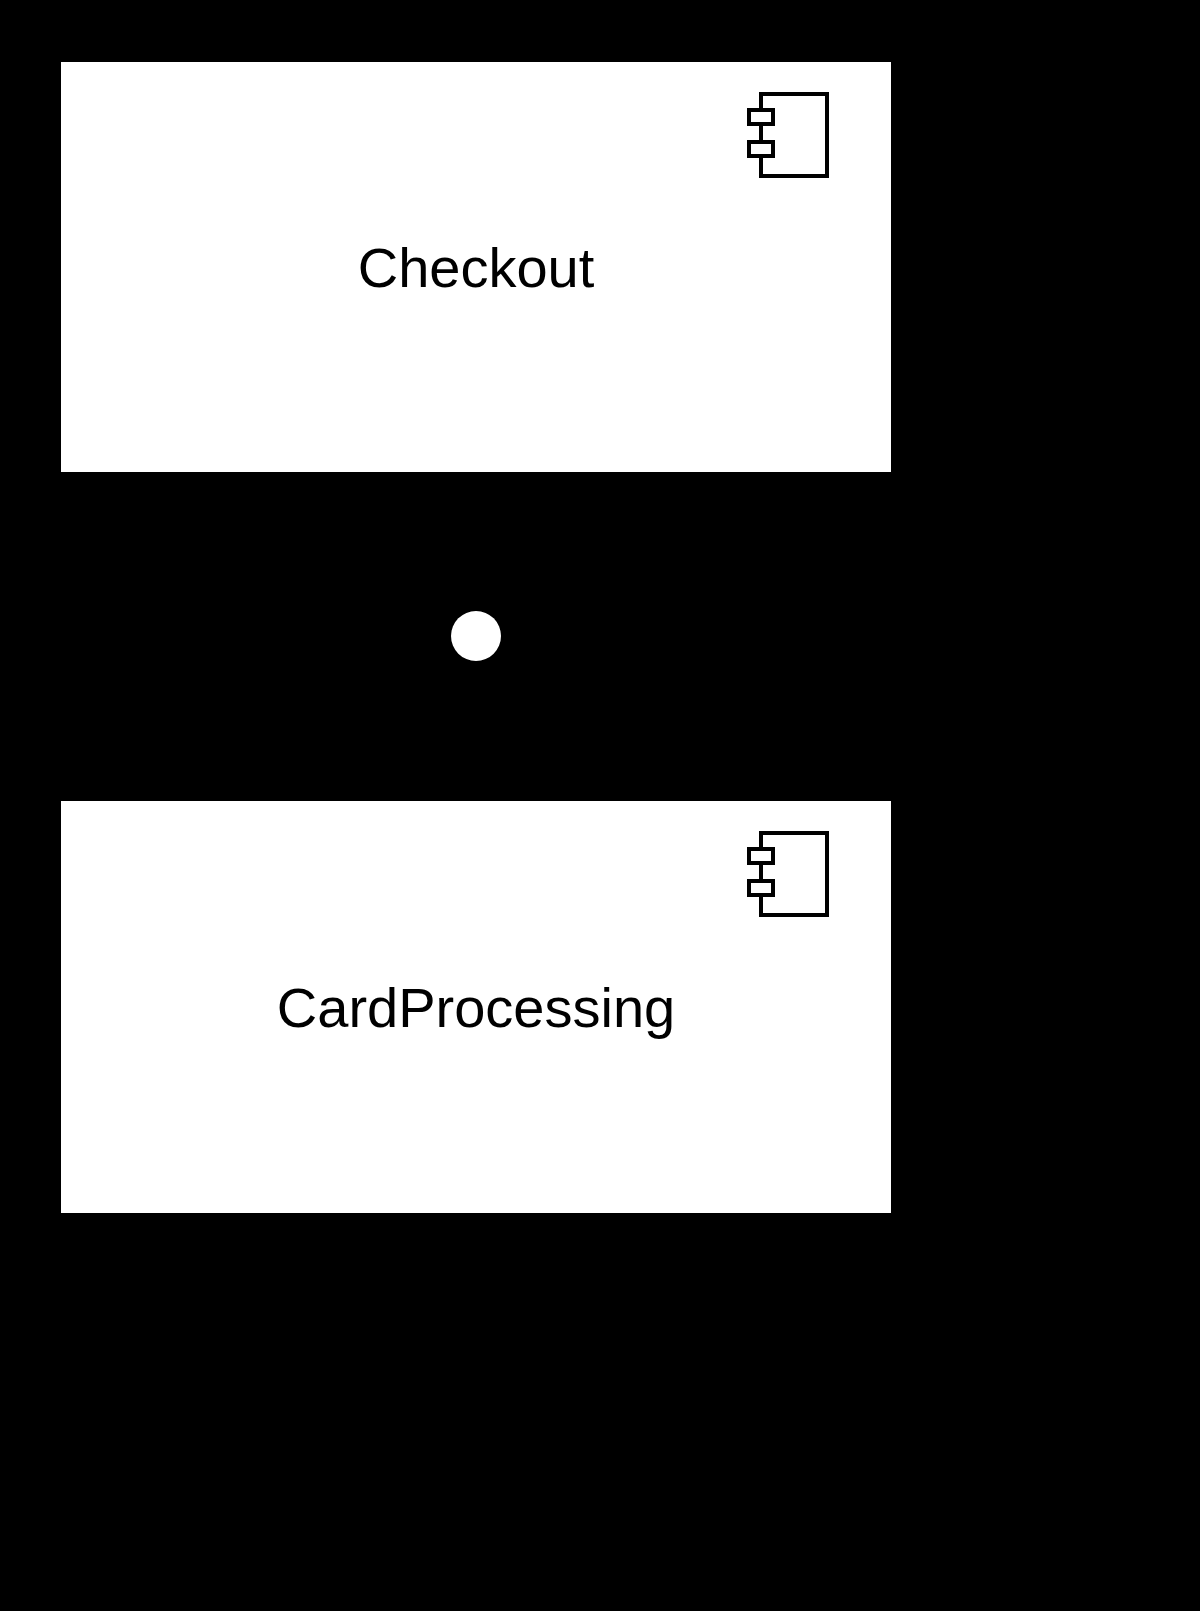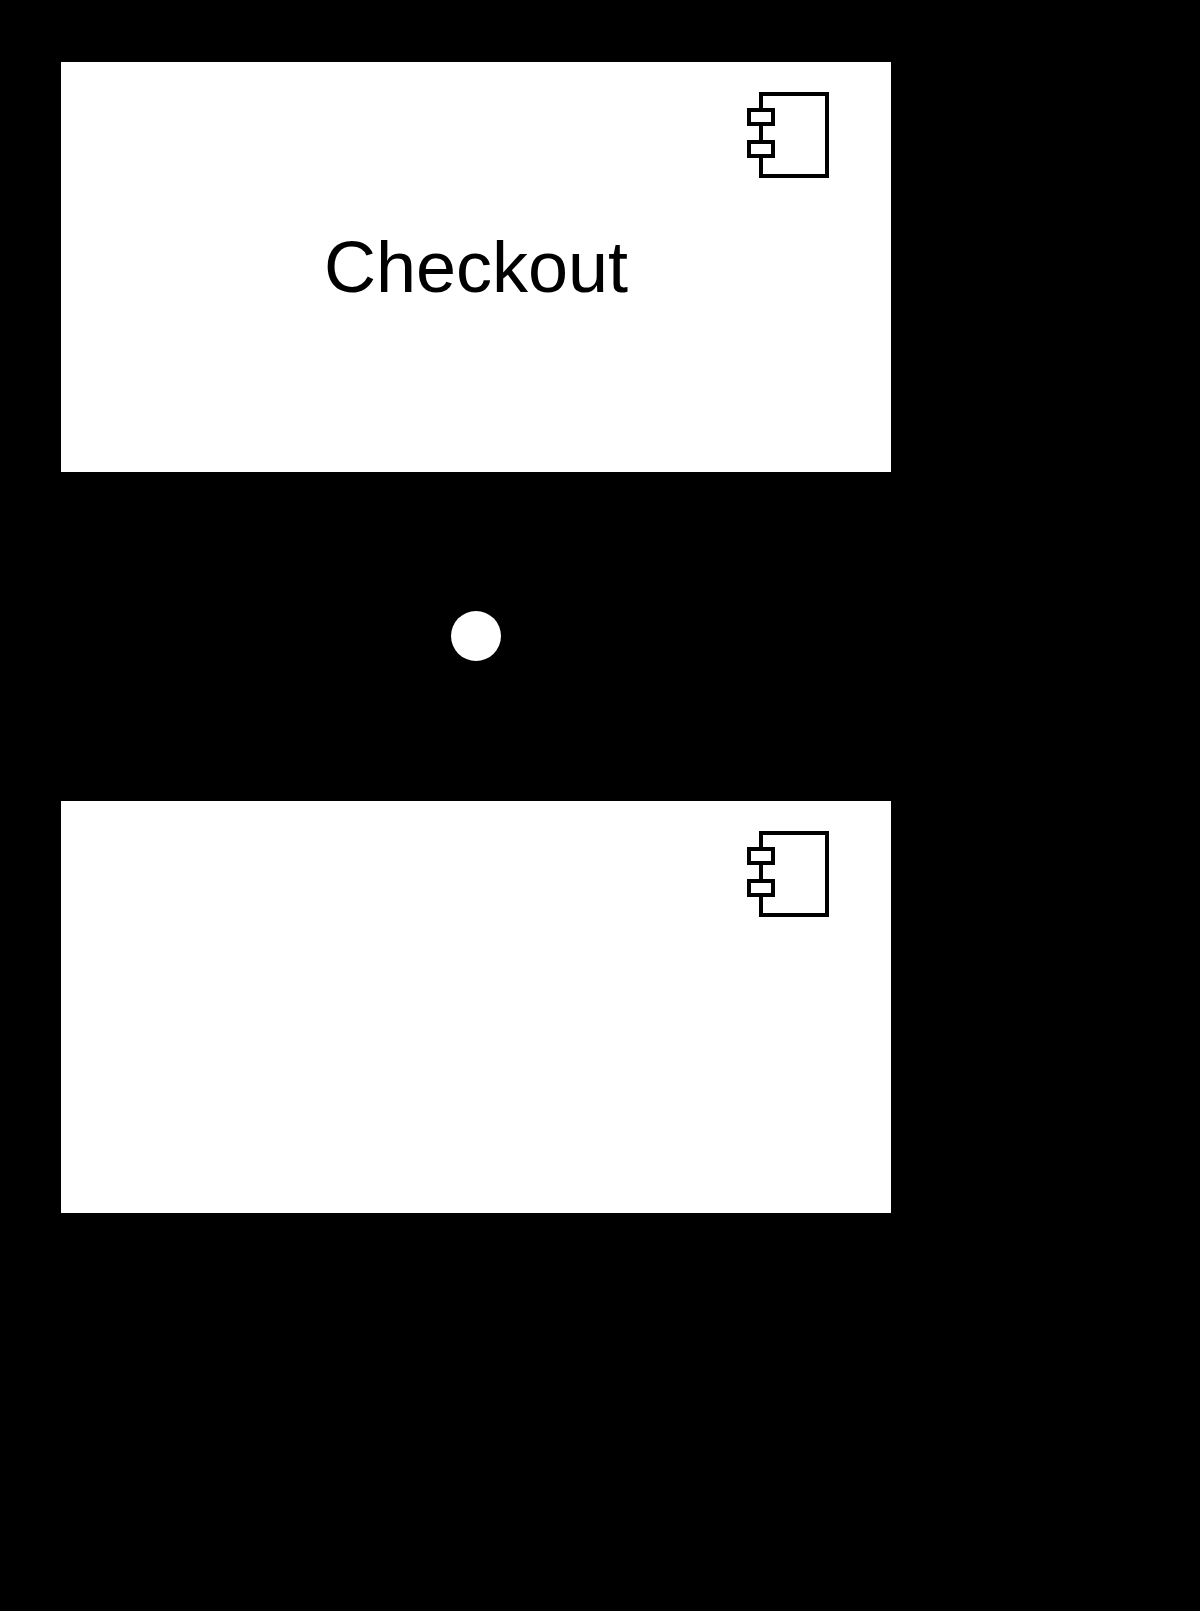--- a/index.html
+++ b/index.html
@@ -13,21 +13,21 @@
       background: #000;
       font-family: "Segoe UI", "Helvetica Neue", Arial, sans-serif;
       position: relative;
     }
     .component-box {
       position: absolute;
       background: #fff;
       border: 4px solid #000;
     }
     .component-label {
-      font-size: 72px;
+      font-size: 56px;
       font-weight: 400;
       color: #000;
       position: absolute;
       top: 50%;
       left: 50%;
       transform: translate(-50%, -50%);
       white-space: nowrap;
     }
     .component-icon {
       position: absolute;
@@ -75,13 +75,14 @@
 <div class="connector-dot dot"></div>
 
 <div class="component-box box-bottom">
   <span class="component-icon">
     <svg width="82" height="86" viewBox="0 0 82 86">
       <rect x="14" y="2" width="66" height="82" fill="none" stroke="#000" stroke-width="4"></rect>
       <rect x="2" y="18" width="24" height="14" fill="#fff" stroke="#000" stroke-width="4"></rect>
       <rect x="2" y="50" width="24" height="14" fill="#fff" stroke="#000" stroke-width="4"></rect>
     </svg>
   </span>
+  <span class="component-label">CardProcessing</span>
 </div>
 
 </body></html>

